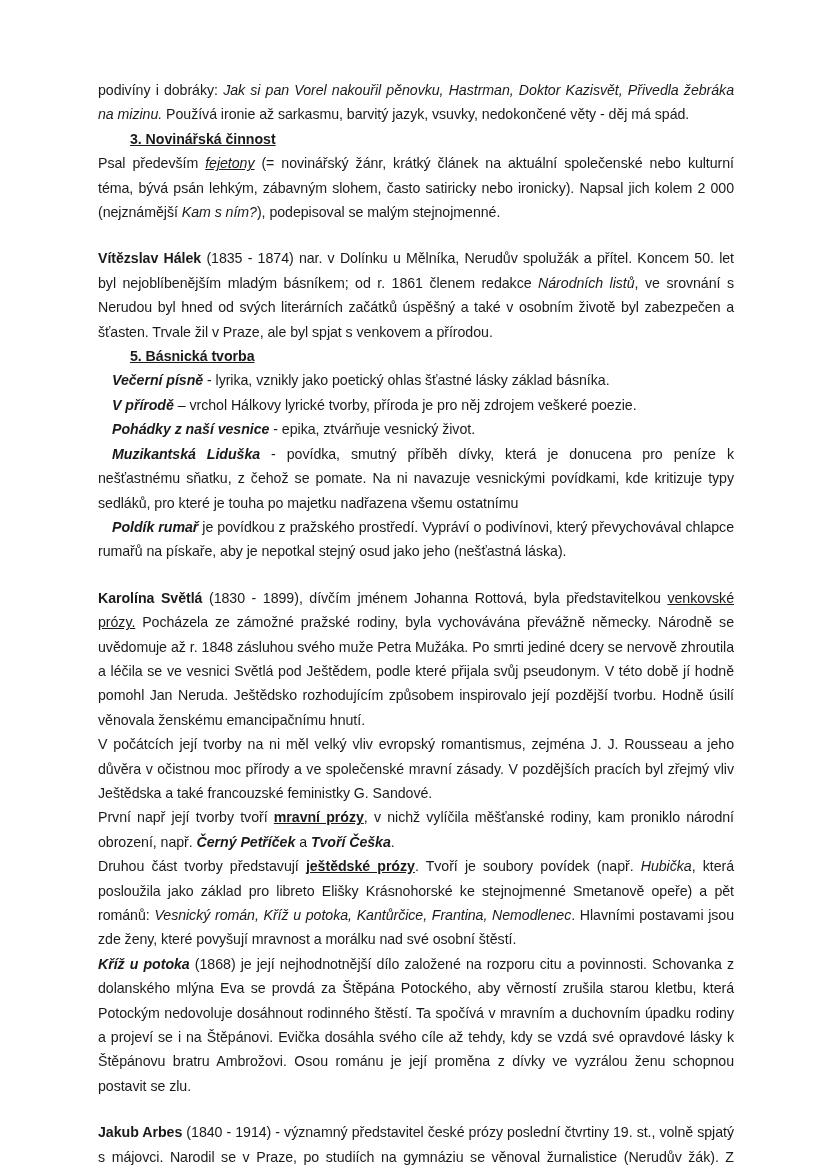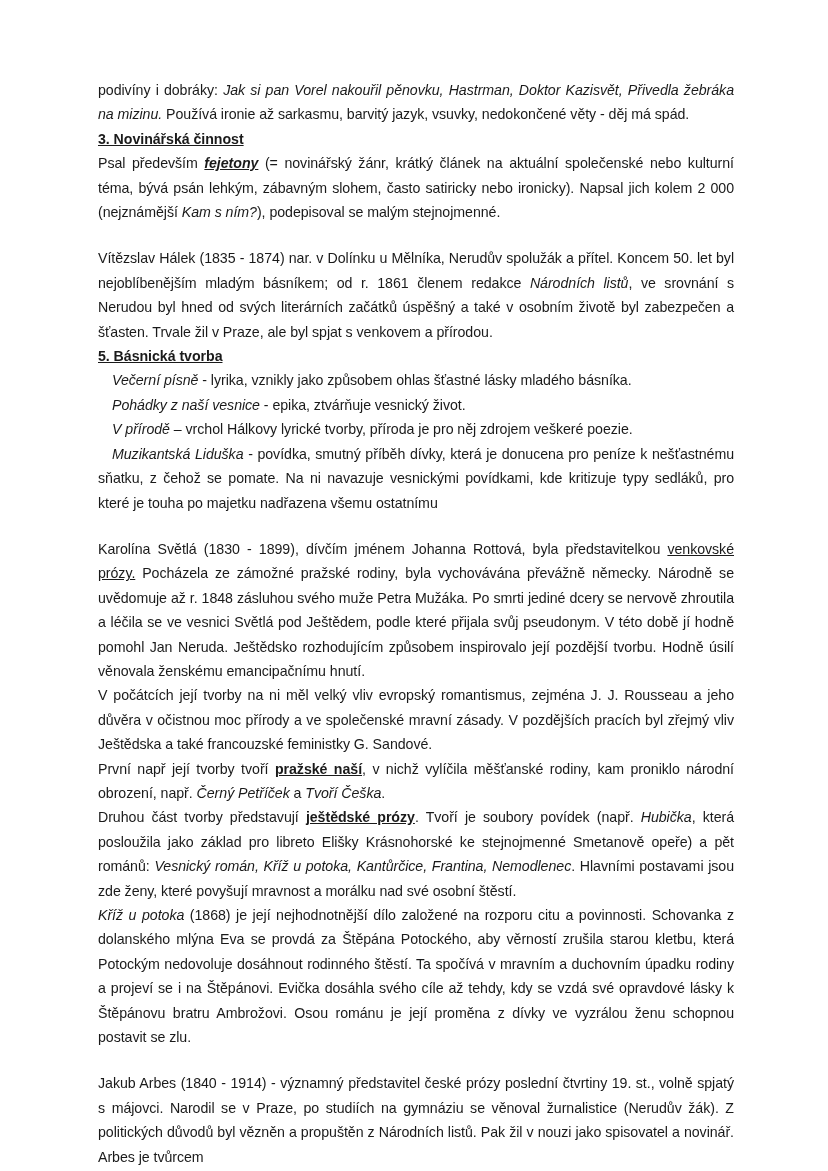--- a/index.html
+++ b/index.html
@@ -32,56 +32,58 @@
     line-height: 24.4px;
     text-align: justify;
     text-justify: inter-word;
     hyphens: none;
     letter-spacing: -0.05px;
   }
   .heading {
     font-weight: bold;
     text-decoration: underline;
     text-align: left;
+    margin-left: 32px;
   }
   .indent {
     text-indent: 14px;
   }
   .spacer-md { height: 22px; }
-  .b   { font-weight: normal; }
+  .b   { font-weight: bold; }
   .i   { font-style: italic; }
   .u   { text-decoration: underline; }
-  .bi  { font-weight: normal; font-style: italic; }
-  .biu { font-weight: bold; font-style: italic; text-decoration: underline; }
+  .bi  { font-weight: bold; font-style: italic; }
+  .biu { font-weight: normal; font-style: italic; text-decoration: underline; }
   .bu  { font-weight: bold; text-decoration: underline; }
 </style>
 </head>
 <body>
 
 <div class="page">
   <div class="doc-body" id="doc-body">
       <div id="neruda-continuation">
         <p id="neruda-characters" class=""><span>podivíny i dobráky: </span><span class="i">Jak si pan Vorel nakouřil pěnovku, Hastrman, Doktor Kazisvět, Přivedla žebráka na mizinu.</span><span> Používá ironie až sarkasmu, barvitý jazyk, vsuvky, nedokončené věty - děj má spád.</span></p>
         <p id="neruda-journalism-heading" class="heading">3. Novinářská činnost</p>
         <p id="neruda-fejetony" class=""><span>Psal především </span><span class="biu">fejetony</span><span> (= novinářský žánr, krátký článek na aktuální společenské nebo kulturní téma, bývá psán lehkým, zábavným slohem, často satiricky nebo ironicky). Napsal jich kolem 2 000 (nejznámější </span><span class="i">Kam s ním?</span><span>), podepisoval se malým stejnojmenné.</span></p>
       </div>
       <div class="spacer-md"></div>
       <div id="vitezslav-halek">
         <p id="halek-bio" class=""><span class="b">Vítězslav Hálek</span><span> (1835 - 1874) nar. v Dolínku u Mělníka, Nerudův spolužák a přítel. Koncem 50. let byl nejoblíbenějším mladým básníkem; od r. 1861 členem redakce </span><span class="i">Národních listů</span><span>, ve srovnání s Nerudou byl hned od svých literárních začátků úspěšný a také v osobním životě byl zabezpečen a šťasten. Trvale žil v Praze, ale byl spjat s venkovem a přírodou.</span></p>
         <p id="halek-poetry-heading" class="heading">5. Básnická tvorba</p>
-        <p id="halek-vecerni-pisne" class="indent"><span class="bi">Večerní písně</span><span> - lyrika, vznikly jako způsobem ohlas šťastné lásky mladého básníka.</span></p>
+        <p id="halek-vecerni-pisne" class="indent"><span class="bi">Večerní písně</span><span> - lyrika, vznikly jako poetický ohlas šťastné lásky základ básníka.</span></p>
+        <p id="halek-v-prirode" class="indent"><span class="bi">V přírodě</span><span> – vrchol Hálkovy lyrické tvorby, příroda je pro něj zdrojem veškeré poezie.</span></p>
         <p id="halek-pohadky" class="indent"><span class="bi">Pohádky z naší vesnice</span><span>  - epika, ztvárňuje vesnický život.</span></p>
-        <p id="halek-v-prirode" class="indent"><span class="bi">V přírodě</span><span> – vrchol Hálkovy lyrické tvorby, příroda je pro něj zdrojem veškeré poezie.</span></p>
         <p id="halek-muzikantska-liduska" class="indent"><span class="bi">Muzikantská Liduška</span><span> - povídka, smutný příběh dívky, která je donucena pro peníze k nešťastnému sňatku, z čehož se pomate. Na ni navazuje vesnickými povídkami, kde kritizuje typy sedláků, pro které je touha po majetku nadřazena všemu ostatnímu</span></p>
+        <p id="halek-poldik-rumar" class="indent"><span class="bi">Poldík rumař</span><span> je povídkou z pražského prostředí. Vypráví o podivínovi, který převychovával chlapce rumařů na pískaře, aby je nepotkal stejný osud jako jeho (nešťastná láska).</span></p>
       </div>
       <div class="spacer-md"></div>
       <div id="karolina-svetla">
         <p id="svetla-bio" class=""><span class="b">Karolína Světlá</span><span> (1830 - 1899), dívčím jménem Johanna Rottová, byla představitelkou </span><span class="u">venkovské prózy.</span><span> Pocházela ze zámožné pražské rodiny, byla vychovávána převážně německy. Národně se uvědomuje až r. 1848 zásluhou svého muže Petra Mužáka. Po smrti jediné dcery se nervově zhroutila a léčila se ve vesnici Světlá pod Ještědem, podle které přijala svůj pseudonym. V této době jí hodně pomohl Jan Neruda. Ještědsko rozhodujícím způsobem inspirovalo její pozdější tvorbu. Hodně úsilí věnovala ženskému emancipačnímu hnutí.</span></p>
         <p id="svetla-influences" class=""><span>V počátcích její tvorby na ni měl velký vliv evropský romantismus, zejména J. J. Rousseau a jeho důvěra v očistnou moc přírody a ve společenské mravní zásady. V pozdějších pracích byl zřejmý vliv Ještědska a také francouzské feministky G. Sandové.</span></p>
-        <p id="svetla-prague-prose" class=""><span>První např její tvorby tvoří </span><span class="bu">pražské naší</span><span>, v nichž vylíčila měšťanské rodiny, kam proniklo národní obrození, např. </span><span class="bi">Černý Petříček</span><span> a </span><span class="bi">Tvoří Češka</span><span>.</span></p>
+        <p id="svetla-prague-prose" class=""><span>První např její tvorby tvoří </span><span class="bu">mravní prózy</span><span>, v nichž vylíčila měšťanské rodiny, kam proniklo národní obrození, např. </span><span class="bi">Černý Petříček</span><span> a </span><span class="bi">Tvoří Češka</span><span>.</span></p>
         <p id="svetla-jested-prose" class=""><span>Druhou část tvorby představují </span><span class="bu">ještědské prózy</span><span>. Tvoří je soubory povídek (např. </span><span class="i">Hubička</span><span>, která posloužila jako základ pro libreto Elišky Krásnohorské ke stejnojmenné Smetanově opeře) a pět románů: </span><span class="i">Vesnický román, Kříž u potoka, Kantůrčice, Frantina, Nemodlenec</span><span>. Hlavními postavami jsou zde ženy, které povyšují mravnost a morálku nad své osobní štěstí.</span></p>
         <p id="svetla-kriz-u-potoka" class=""><span class="bi">Kříž u potoka</span><span> (1868) je její nejhodnotnější dílo založené na rozporu citu a povinnosti. Schovanka z dolanského mlýna Eva se provdá za Štěpána Potockého, aby věrností zrušila starou kletbu, která Potockým nedovoluje dosáhnout rodinného štěstí. Ta spočívá v mravním a duchovním úpadku rodiny a projeví se i na Štěpánovi. Evička dosáhla svého cíle až tehdy, kdy se vzdá své opravdové lásky k Štěpánovu bratru Ambrožovi. Osou románu je její proměna z dívky ve vyzrálou ženu schopnou postavit se zlu.</span></p>
       </div>
       <div class="spacer-md"></div>
       <div id="jakub-arbes">
         <p id="arbes-bio" class=""><span class="b">Jakub Arbes</span><span> (1840 - 1914) - významný představitel české prózy poslední čtvrtiny 19. st., volně spjatý s májovci. Narodil se v Praze, po studiích na gymnáziu se věnoval žurnalistice (Nerudův žák). Z politických důvodů byl vězněn a propuštěn z Národních listů. Pak žil v nouzi jako spisovatel a novinář. Arbes je tvůrcem </span></p>
       </div>
     </div>
 </div>
 

